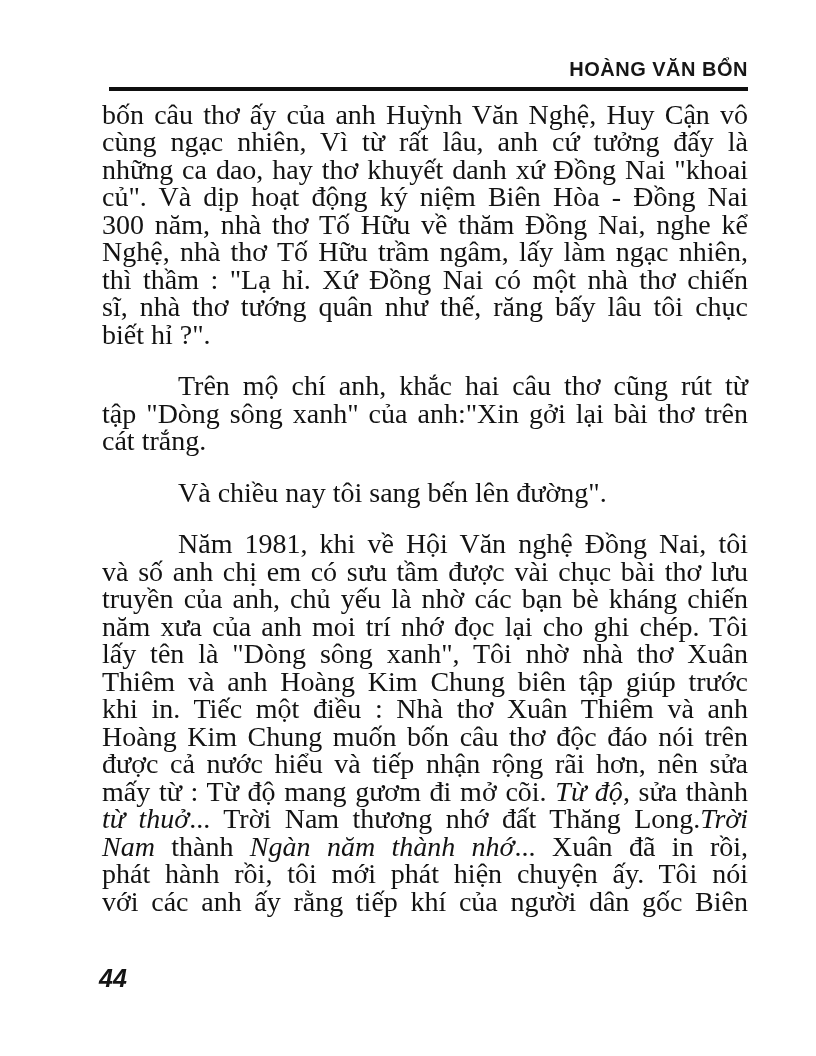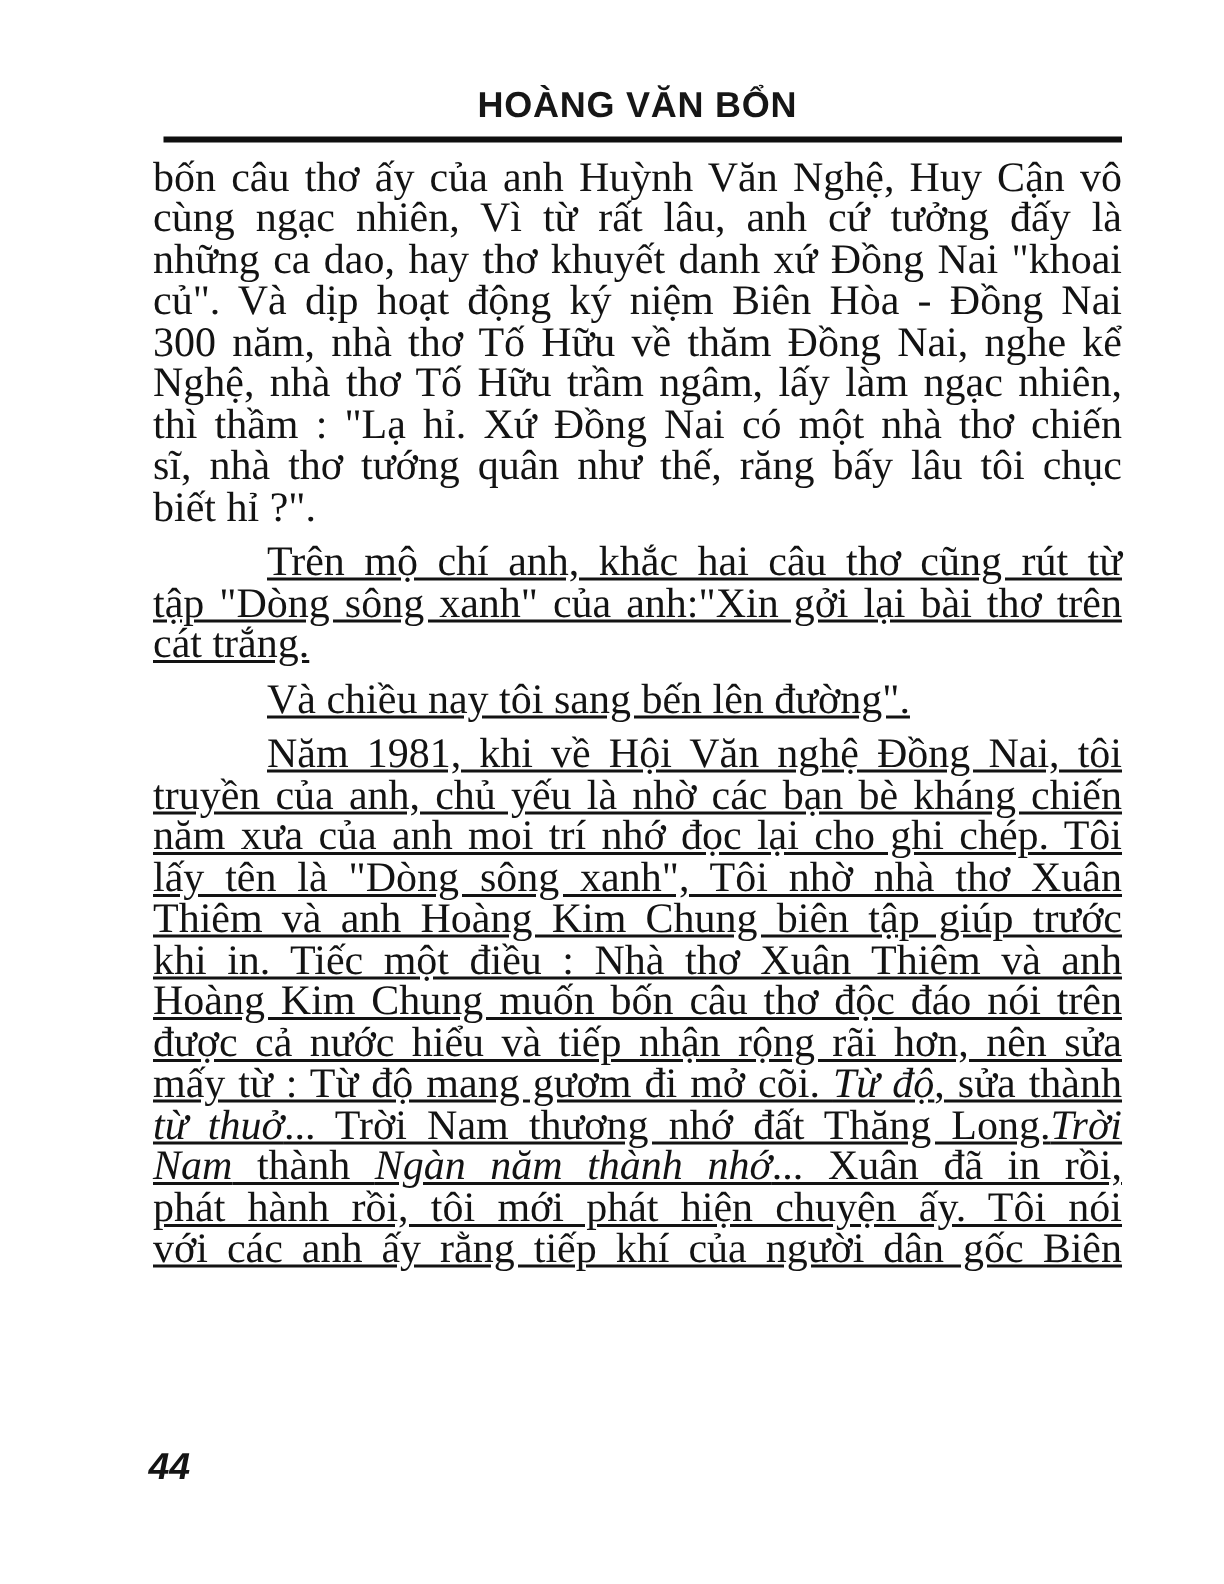--- a/index.html
+++ b/index.html
@@ -11,41 +11,41 @@
     overflow:hidden;
     font-family:"Liberation Serif", serif;
     color:#121212;
   }
   .content {
     position:absolute;
     left:102px; top:58px;
     width:646px;
   }
   .running-header {
-    text-align:center;
+    text-align:right;
     font-family:"Liberation Sans", sans-serif;
     font-weight:600;
-    font-size:24px;
+    font-size:20px;
     letter-spacing:0.5px;
     color:#161616;
     line-height:1.1;
   }
   .header-rule {
     height:3.5px;
     background:#0f0f0f;
     margin-top:7px;
     margin-left:7px;
   }
   .body-text {
     margin-top:10px;
     font-size:28px;
     line-height:27.5px;
     color:#131313;
   }
-  .paragraph + .paragraph { margin-top:9px;text-decoration:underline; }
+  .paragraph + .paragraph { margin-top:24px; }
   .line {
     text-align:justify;
     text-align-last:justify;
     text-justify:inter-word;
   }
   .line.lastline { text-align-last:left; }
   .line.indent { text-indent:76px; }
   .it { font-style:italic; }
   .page-number {
     position:absolute;
@@ -79,20 +79,21 @@
         <div class="paragraph">
           <div class="line indent"><span>Trên mộ chí anh, khắc hai câu thơ cũng rút từ</span></div>
           <div class="line"><span>tập "Dòng sông xanh" của anh:"Xin gởi lại bài thơ trên</span></div>
           <div class="line lastline"><span>cát trắng.</span></div>
         </div>
         <div class="paragraph">
           <div class="line indent lastline"><span>Và chiều nay tôi sang bến lên đường".</span></div>
         </div>
         <div class="paragraph">
           <div class="line indent"><span>Năm 1981, khi về Hội Văn nghệ Đồng Nai, tôi</span></div>
+          <div class="line"><span>và số anh chị em có sưu tầm được vài chục bài thơ lưu</span></div>
           <div class="line"><span>truyền của anh, chủ yếu là nhờ các bạn bè kháng chiến</span></div>
           <div class="line"><span>năm xưa của anh moi trí nhớ đọc lại cho ghi chép. Tôi</span></div>
           <div class="line"><span>lấy tên là "Dòng sông xanh", Tôi nhờ nhà thơ Xuân</span></div>
           <div class="line"><span>Thiêm và anh Hoàng Kim Chung biên tập giúp trước</span></div>
           <div class="line"><span>khi in. Tiếc một điều : Nhà thơ Xuân Thiêm và anh</span></div>
           <div class="line"><span>Hoàng Kim Chung muốn bốn câu thơ độc đáo nói trên</span></div>
           <div class="line"><span>được cả nước hiểu và tiếp nhận rộng rãi hơn, nên sửa</span></div>
           <div class="line"><span>mấy từ : Từ độ mang gươm đi mở cõi. </span><span class="it">Từ độ</span><span>, sửa thành</span></div>
           <div class="line"><span class="it">từ thuở</span><span>... Trời Nam thương nhớ đất Thăng Long.</span><span class="it">Trời</span></div>
           <div class="line"><span class="it">Nam</span><span> thành </span><span class="it">Ngàn năm thành nhớ</span><span>... Xuân đã in rồi,</span></div>

